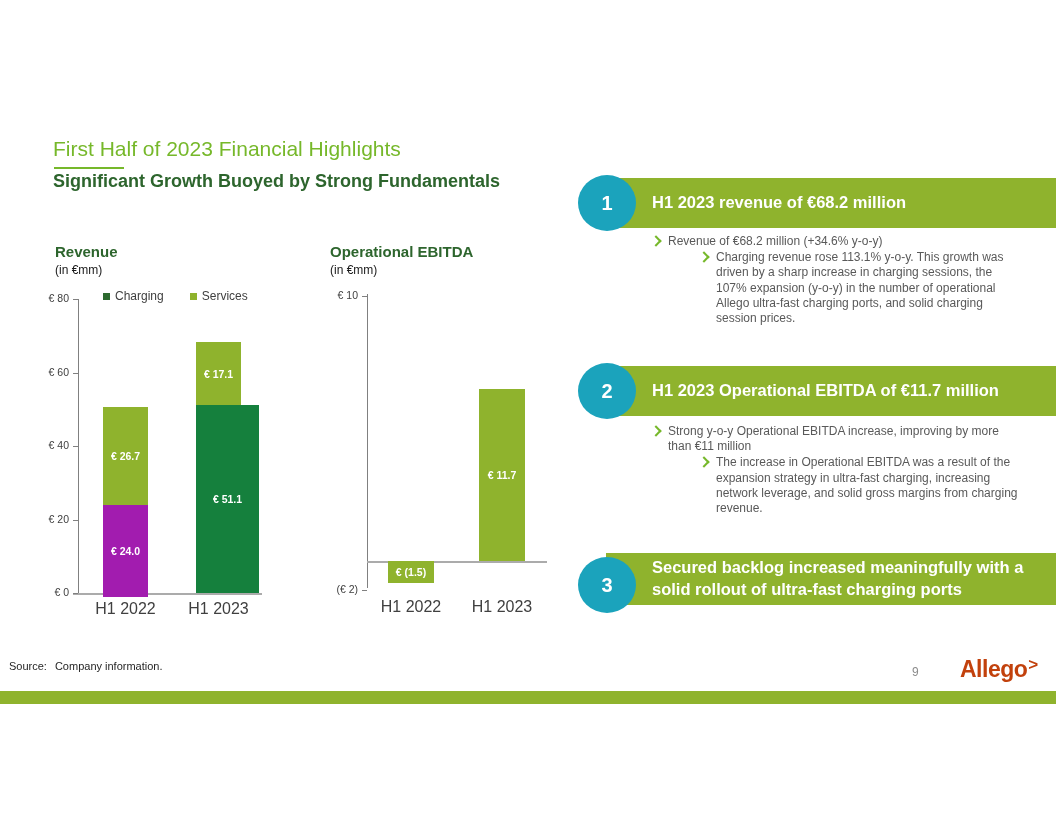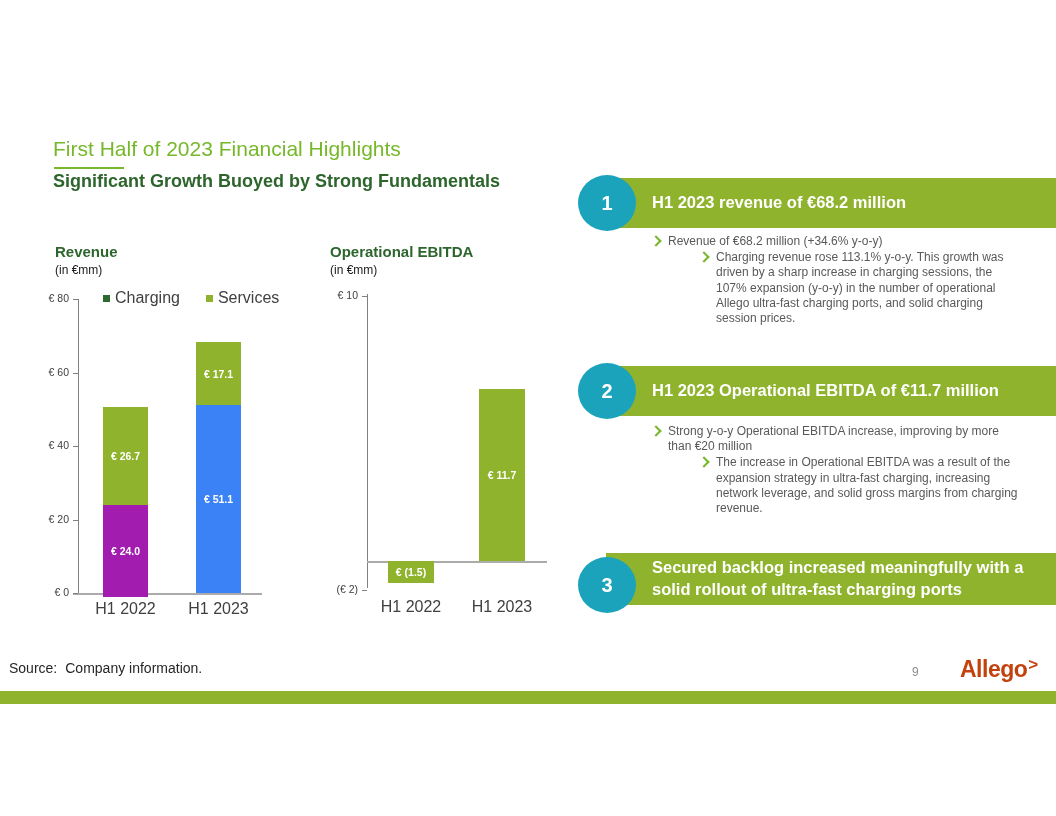--- a/index.html
+++ b/index.html
@@ -16,21 +16,21 @@
   #chart-revenue{left:40px;}
   #chart-ebitda{left:320px;}
   .chart-title{position:absolute;font-size:15px;font-weight:bold;color:#2D652D;}
   #chart-revenue .chart-title{left:15px;top:0;}
   #chart-ebitda .chart-title{left:10px;top:0;}
   .chart-sub{position:absolute;font-size:12px;color:#1a1a1a;}
   #chart-revenue .chart-sub{left:15px;top:20px;}
   #chart-ebitda .chart-sub{left:10px;top:20px;}
 
   .legend{position:absolute;left:63px;top:46px;display:flex;gap:26px;align-items:center;}
-  .legend-item{display:flex;align-items:center;gap:5px;font-size:16px;color:#404040;}
+  .legend-item{display:flex;align-items:center;gap:5px;font-size:12px;color:#404040;}
   .swatch{width:7px;height:7px;display:inline-block;}
   .sw-dark{background:#2D6A2F;}
   .sw-light{background:#8FB32D;}
 
   .vaxis{position:absolute;width:0;border-left:1.5px solid #808080;}
   .haxis{position:absolute;height:0;border-top:2px solid #ababab;}
   .tick-dash{position:absolute;width:5px;height:0;border-top:1px solid #808080;}
   .tick-label{position:absolute;font-size:10.5px;color:#404040;text-align:right;}
   .bar{position:absolute;display:flex;align-items:center;justify-content:center;}
   .bar-label{font-size:10.5px;font-weight:600;color:#ffffff;white-space:nowrap;}
@@ -49,21 +49,21 @@
   #circle-3{top:557px;}
 
   .bullets{position:absolute;left:652px;width:372px;}
   #bullets-0{top:234px;}
   #bullets-1{top:424px;}
   .bullet{display:flex;gap:8px;font-size:12px;color:#595959;line-height:1.27;margin-bottom:1px;}
   .bullet.lvl2{margin-left:48px;}
   .chev{flex:0 0 auto;display:inline-block;width:6px;height:6px;border-top:2.5px solid #76B82A;border-right:2.5px solid #76B82A;transform:rotate(45deg);margin-top:3px;}
 
   
-  .source{position:absolute;left:9px;top:660px;font-size:14px;color:#262626;}
+  .source{position:absolute;left:9px;top:660px;font-size:11px;color:#262626;}
   .source .src-label{margin-right:8px;}
   .page-number{position:absolute;left:912px;top:665px;font-size:12px;color:#8c8c8c;}
   .logo{position:absolute;left:960px;top:655px;font-size:23px;font-weight:bold;color:#c2410c;letter-spacing:-0.5px;}
   .logo-chev{display:inline-block;font-size:17px;font-weight:800;vertical-align:7px;margin-left:1px;}
   .bottom-bar{position:absolute;left:0;top:691px;width:1056px;height:13px;background:#8FB32D;}
 </style>
 </head>
 <body>
 
 <div class="slide">
@@ -98,21 +98,21 @@
         <div class="tick-label" style="left: 0px; width: 29px; top: 269.5px;">€ 20</div>
         <div class="tick-dash" style="left: 33px; top: 350px;"></div>
         <div class="tick-label" style="left: 0px; width: 29px; top: 343px;">€ 0</div>
         <div class="bar" style="left: 63px; top: 261.8px; width: 45px; height: 92px; background: #a21caf;">
           <div class="bar-label">€ 24.0</div>
         </div>
         <div class="bar" style="left: 63px; top: 163.678px; width: 45px; height: 98.1225px; background: rgb(143, 179, 45);">
           <div class="bar-label">€ 26.7</div>
         </div>
         <div class="cat-label" style="left: 50.5px; top: 357px;">H1 2022</div>
-        <div class="bar" style="left: 156px; top: 162.208px; width: 45px; height: 187.792px; background: #3b82f6;">
+        <div class="bar" style="left: 156px; top: 162.208px; width: 63px; height: 187.792px; background: #15803d;">
           <div class="bar-label">€ 51.1</div>
         </div>
         <div class="bar" style="left: 156px; top: 99.365px; width: 45px; height: 62.8425px; background: rgb(143, 179, 45);">
           <div class="bar-label">€ 17.1</div>
         </div>
         <div class="cat-label" style="left: 143.5px; top: 357px;">H1 2023</div>
       </div>
   </div>
 
   <div class="chart" id="chart-ebitda">
@@ -151,21 +151,21 @@
       </div>
     </div>
 
   <div class="banner" id="banner-2">
     <div class="banner-text">H1 2023 Operational EBITDA of €11.7 million</div>
   </div>
   <div class="num-circle" id="circle-2">2</div>
   <div class="bullets" id="bullets-1">
       <div class="bullet lvl1">
         <span class="chev"></span>
-        <span>Strong y-o-y Operational EBITDA increase, improving by more than €20 million</span>
+        <span>Strong y-o-y Operational EBITDA increase, improving by more than €11 million</span>
       </div>
       <div class="bullet lvl2">
         <span class="chev"></span>
         <span>The increase in Operational EBITDA was a result of the expansion strategy in ultra-fast charging, increasing network leverage, and solid gross margins from charging revenue.</span>
       </div>
     </div>
 
   <div class="banner" id="banner-3">
     <div class="banner-text">Secured backlog increased meaningfully with a solid rollout of ultra-fast charging ports</div>
   </div>

